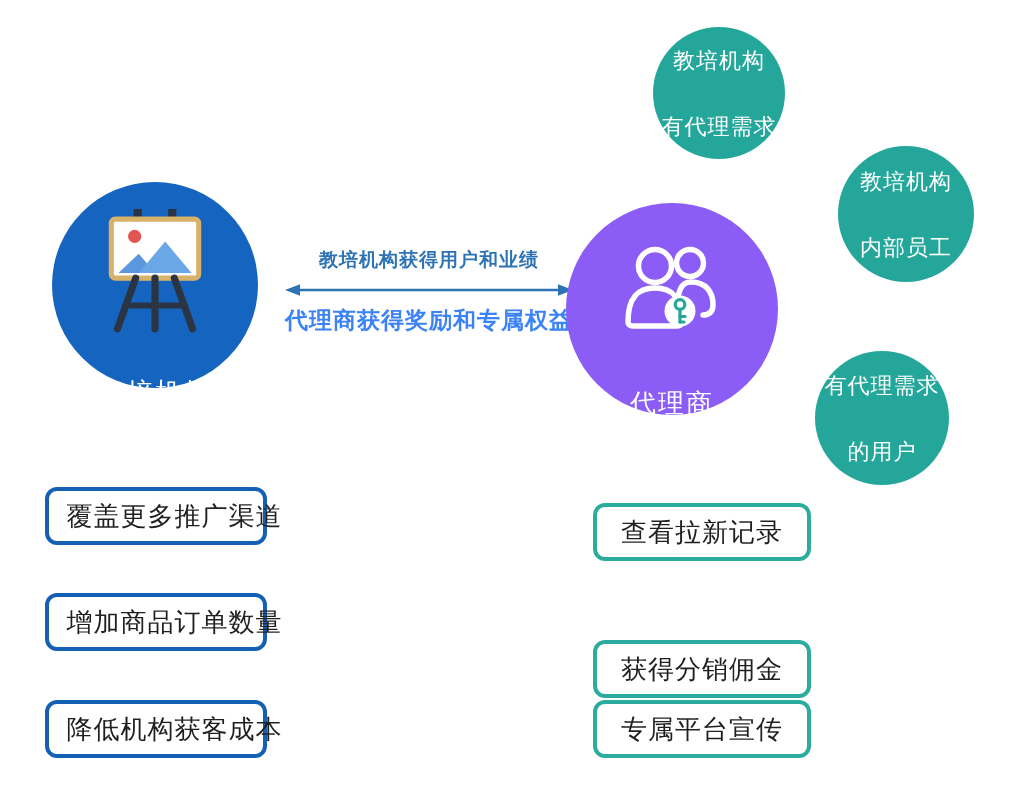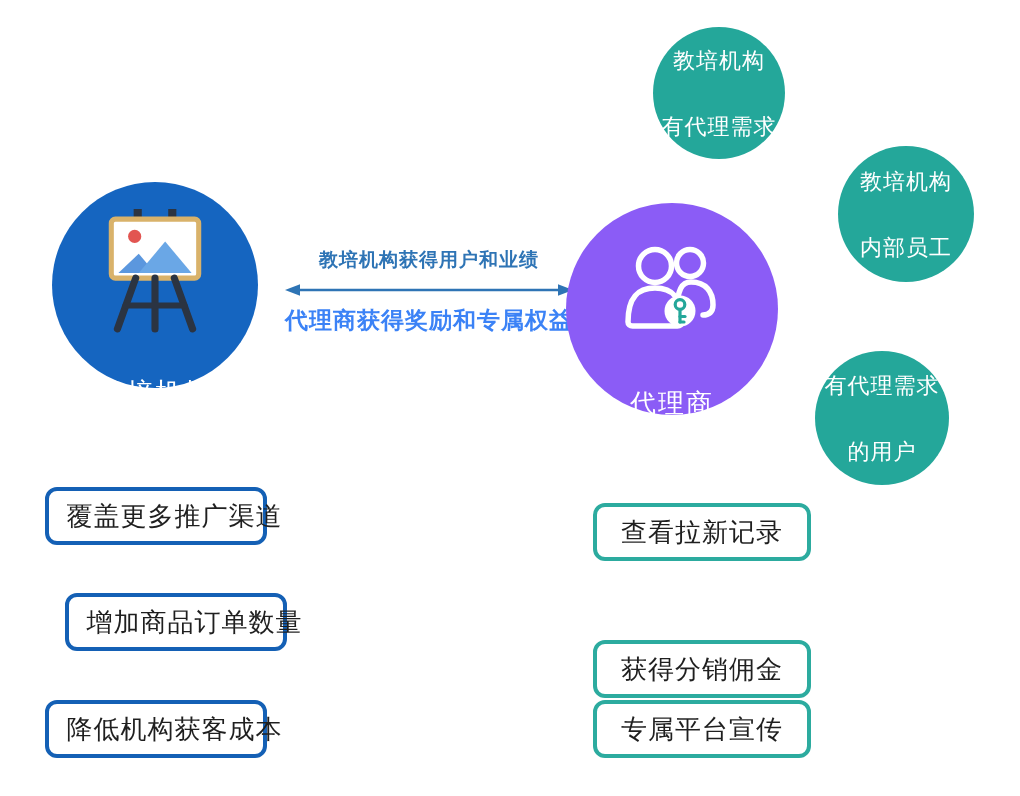--- a/index.html
+++ b/index.html
@@ -41,21 +41,21 @@
   .ex-arrow{display:block;margin:9px auto 7px;}
 
   
   .benefit{
     position:absolute;height:58px;background:#ffffff;border-radius:12px;
     display:flex;align-items:center;justify-content:center;
     font-size:26px;color:#1f1f1f;letter-spacing:1px;box-sizing:border-box;white-space:nowrap;
   }
   .benefit.blue{border:4px solid #1460b5;width:222px;left:45px;padding-left:37px;}
   .benefit.teal{border:4px solid #2cab9f;width:218px;left:593px;}
-  .lb-0{top:487px;} .lb-1{top:593px;margin-left:20px;} .lb-2{top:700px;}
+  .lb-0{top:487px;} .lb-1{top:593px;} .lb-2{top:700px;}
   .rb-0{top:503px;} .rb-1{top:592px;margin-top:48px;} .rb-2{top:700px;}
 </style>
 </head>
 <body>
 
 <div id="canvas">
 
   <div class="abs big-circle inst-circle">
     <span class="icon">
       <svg width="104" height="124" viewBox="0 0 100 122" xmlns="http://www.w3.org/2000/svg">

